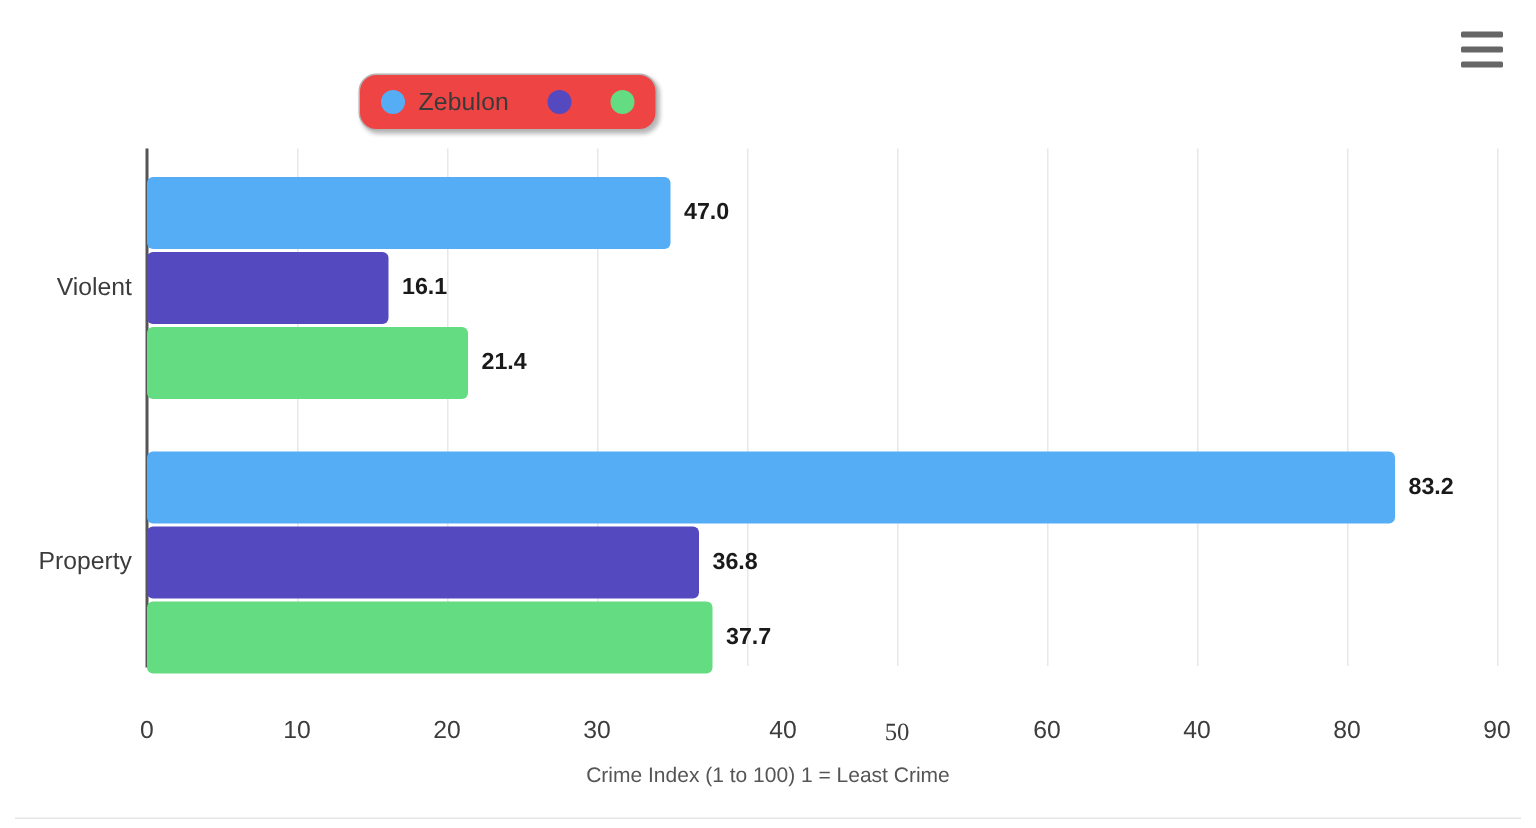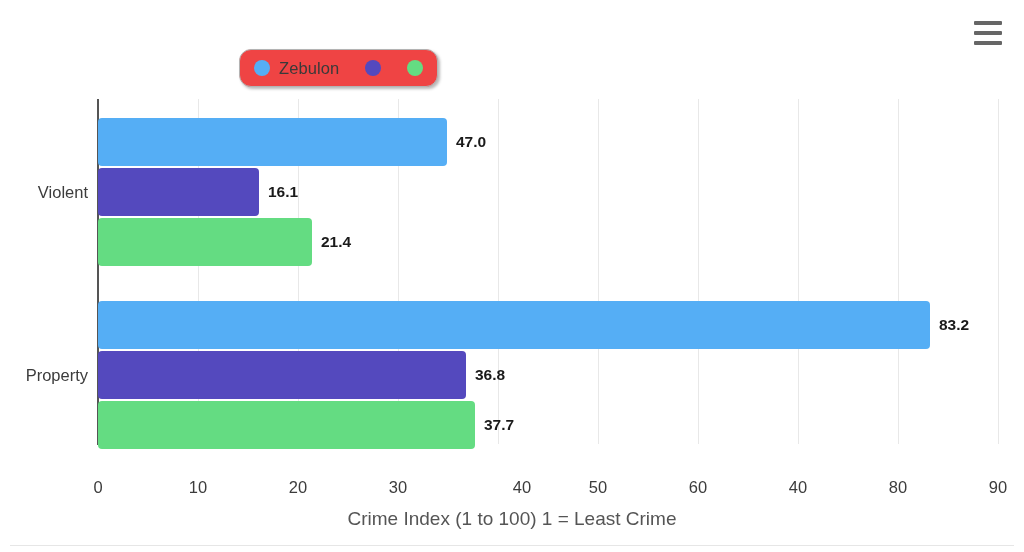--- a/index.html
+++ b/index.html
@@ -136,21 +136,21 @@
     color: #3c3c3c;
     transform: translateX(-50%);
     white-space: nowrap;
   }
   #x-axis-title {
     position: absolute;
     left: 0;
     right: 0;
     top: 508px;
     text-align: center;
-    font-size: 19px;
+    font-size: 14px;
     color: #555555;
   }
   #bottom-divider {
     position: absolute;
     left: 10px;
     right: 10px;
     top: 545px;
     height: 1px;
     background: #e6e6e6;
   }
@@ -209,18 +209,18 @@
 
   <div id="bottom-divider"></div>
 
 <div class="cat-label" style="top: 192px;">Violent</div>
     <div class="cat-label" style="top: 375px;">Property</div>
     <div class="xtick-label" style="left: 98px;">0</div>
     <div class="xtick-label" style="left: 198px;">10</div>
     <div class="xtick-label" style="left: 298px;">20</div>
     <div class="xtick-label" style="left: 398px;">30</div>
     <div class="xtick-label" style="left: 522px;">40</div>
-    <div class="xtick-label" style="left: 598px;">50</div>
+    <div class="xtick-label" style="left: 598px; font-family: Liberation Serif, serif;">50</div>
     <div class="xtick-label" style="left: 698px;">60</div>
     <div class="xtick-label" style="left: 798px;">40</div>
     <div class="xtick-label" style="left: 898px;">80</div>
     <div class="xtick-label" style="left: 998px;">90</div>
   </div>
 
 </body></html>

